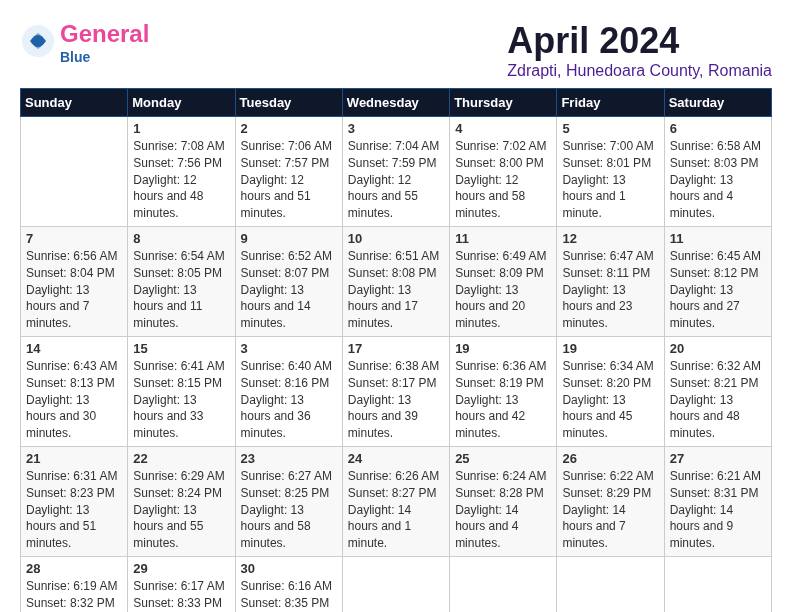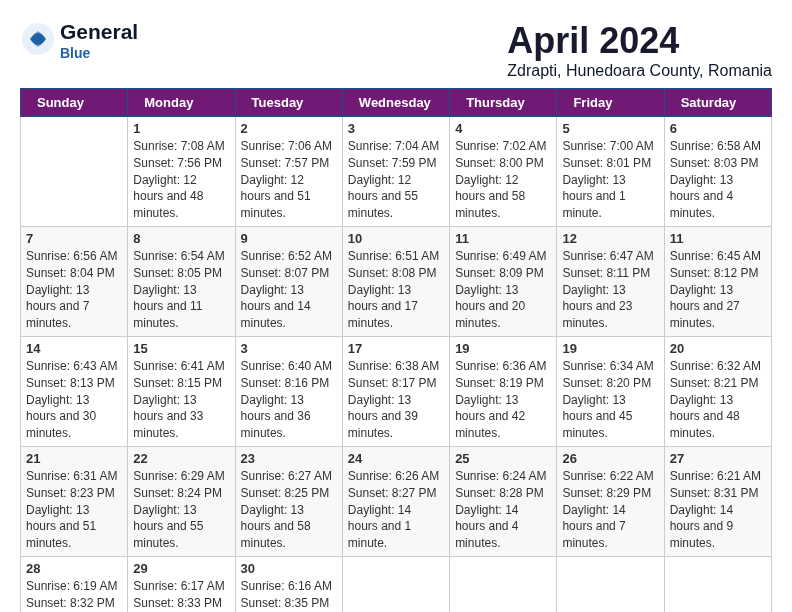--- a/index.html
+++ b/index.html
@@ -23,31 +23,31 @@
     }
     .title-section {
     }
     .month-title {
       font-size: 36px;
       font-weight: bold;
       color: #1a1a2e;
     }
     .location-title {
       font-size: 16px;
-      color: #0f172a;
+      color: #4c1d95;
     }
     table {
       width: 100%;
       border-collapse: collapse;
       table-layout: fixed;
     }
     th {
-      background-color: #701a75;
+      background-color: #0f172a;
       color: white;
-      padding: 6px 16px;
+      padding: 6px 4px;
       font-size: 13px;
       font-weight: bold;
       text-align: left;
       border: 1px solid #1a4f8a;
     }
     td {
       border: 1px solid #ccc;
       vertical-align: top;
       padding: 4px 5px;
       font-size: 10.5px;
@@ -81,21 +81,21 @@
 <div class="header-section">
   <div class="logo">
     <div>
       <svg width="36" height="36" viewBox="0 0 36 36">
         <circle cx="18" cy="18" r="16" fill="#e8f0fa"></circle>
         <path d="M10 18 Q18 6 26 18 Q18 30 10 18Z" fill="#2563a8"></path>
         <path d="M18 10 Q30 18 18 26 Q6 18 18 10Z" fill="#1a5fa8" opacity="0.5"></path>
       </svg>
     </div>
     <div>
-      <span style="font-size:21px;font-weight:bold;color:#0f172a;">General</span><br>
+      <span style="font-size:24px;font-weight:bold;color:#ec4899;">General</span><br>
       <span style="font-size:14px;font-weight:bold;color:#2563a8;">Blue</span>
     </div>
   </div>
   <div class="title-section">
     <div class="month-title">April 2024</div>
     <div class="location-title">Zdrapti, Hunedoara County, Romania</div>
   </div>
 </div>
 
 <table>

